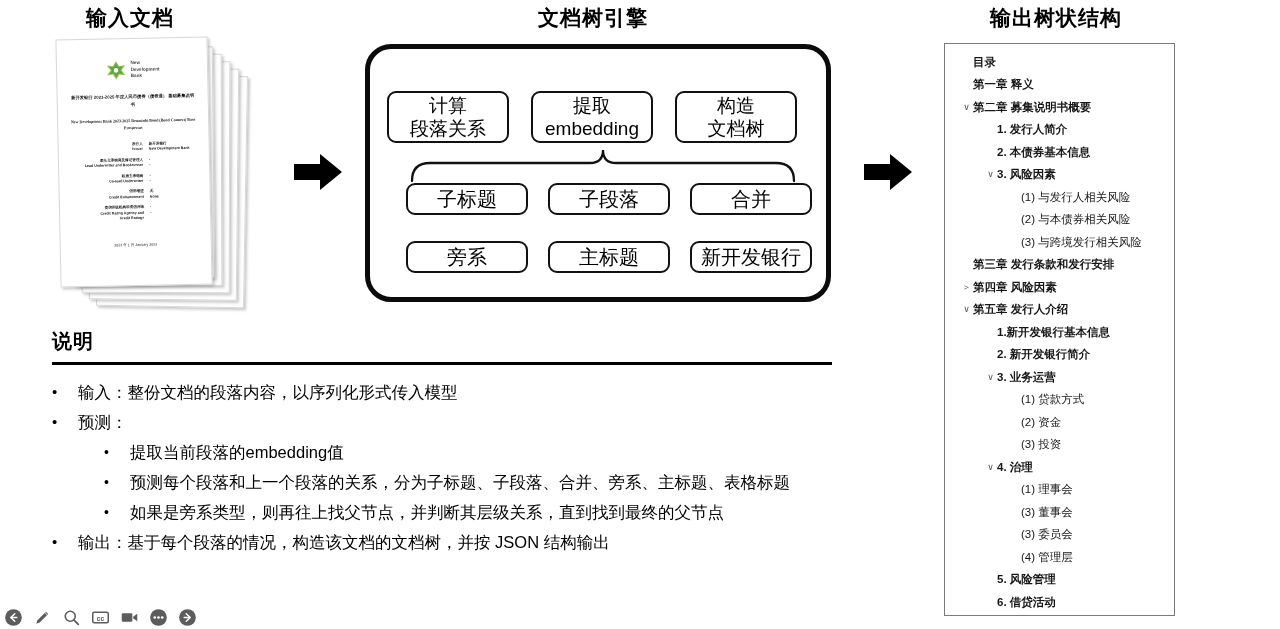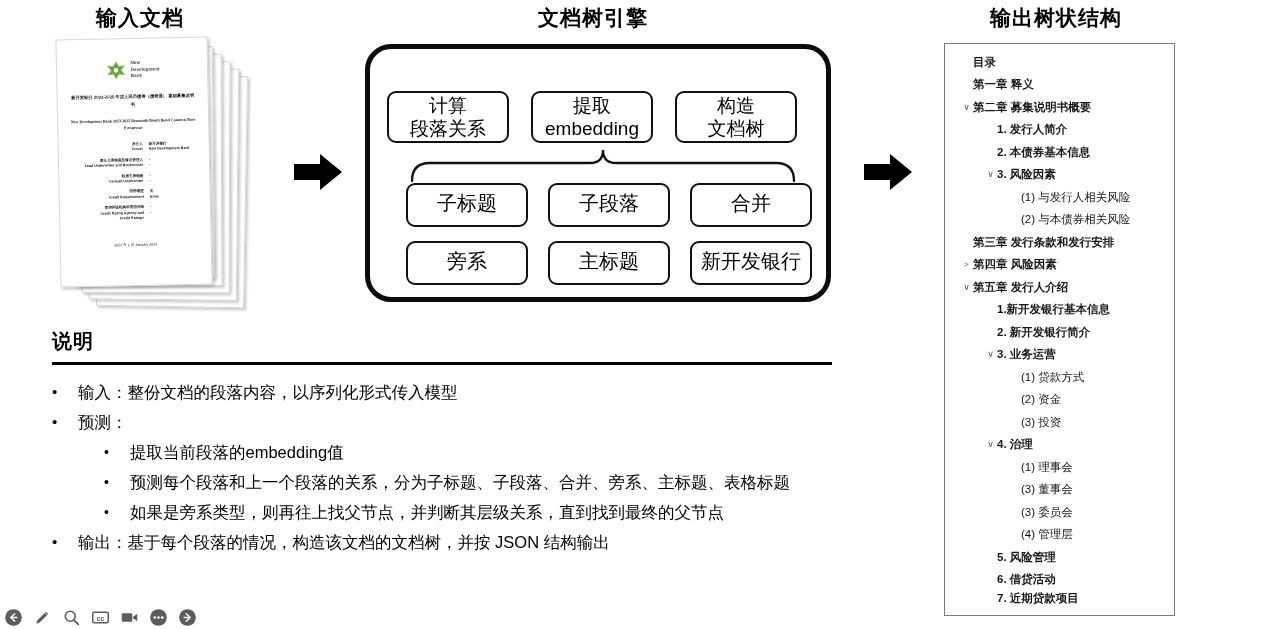--- a/index.html
+++ b/index.html
@@ -14,21 +14,21 @@
 
   
   .sec-title {
     position: absolute;
     font-weight: 700;
     font-size: 21px;
     letter-spacing: 1px;
     color: #000;
     white-space: nowrap;
   }
-  #title-input  { left: 96px;  top: 4px; }
+  #title-input  { left: 86px;  top: 4px; }
   #title-engine { left: 538px; top: 4px; }
   #title-output { left: 990px; top: 4px; }
 
   
   .doc-stack { position: absolute; left: 58px; top: 38px; width: 210px; height: 272px; }
   .sheet {
     position: absolute;
     background: #fefefe;
     border: 1px solid #d8d8d8;
     box-shadow: 2px 2px 3px rgba(0,0,0,0.22);
@@ -106,21 +106,21 @@
     text-align: center;
     line-height: 1.22;
     color: #000;
   }
   .ebox .l1, .ebox .l2 { display: block; }
   .row-top { left: 17px; top: 42px; gap: 22px; }
   .row-top .ebox { width: 122px; height: 52px; font-size: 19px; }
   .row-top .ebox .l2 { font-size: 19px; }
   .row-mid { left: 36px; top: 134px; gap: 20px; }
   .row-bot { left: 36px; top: 192px; gap: 20px; }
-  .row-mid .ebox, .row-bot .ebox { width: 122px; height: 44px; font-size: 20px; font-family: Liberation Mono, monospace; }
+  .row-mid .ebox, .row-bot .ebox { width: 122px; height: 32px; font-size: 20px; }
 
   .brace { position: absolute; left: 36px; top: 98px; width: 394px; height: 36px; }
 
   
   .tree-panel {
     position: absolute; left: 944px; top: 43px;
     width: 231px; height: 573px;
     border: 1px solid #7a7a7a;
     background: #fff;
     overflow: hidden;
@@ -465,20 +465,24 @@
           <span class="tlabel">3.  风险因素</span>
         </div>
         <div class="tnode lvl3" style="padding-left: 63px;">
           <span class="chev"></span>
           <span class="tlabel" style="font-weight: 400;">(1)  与发行人相关风险</span>
         </div>
         <div class="tnode lvl3" style="padding-left: 63px;">
           <span class="chev"></span>
           <span class="tlabel" style="font-weight: 400;">(2)  与本债券相关风险</span>
         </div>
+        <div class="tnode lvl3" style="padding-left: 63px;">
+          <span class="chev"></span>
+          <span class="tlabel" style="font-weight: 400;">(3)  与跨境发行相关风险</span>
+        </div>
         <div class="tnode lvl1 bold" style="padding-left: 15px;">
           <span class="chev"></span>
           <span class="tlabel">第三章 发行条款和发行安排</span>
         </div>
         <div class="tnode lvl1 bold" style="padding-left: 15px;">
           <span class="chev">＞</span>
           <span class="tlabel">第四章 风险因素</span>
         </div>
         <div class="tnode lvl1 bold" style="padding-left: 15px;">
           <span class="chev">∨</span>

